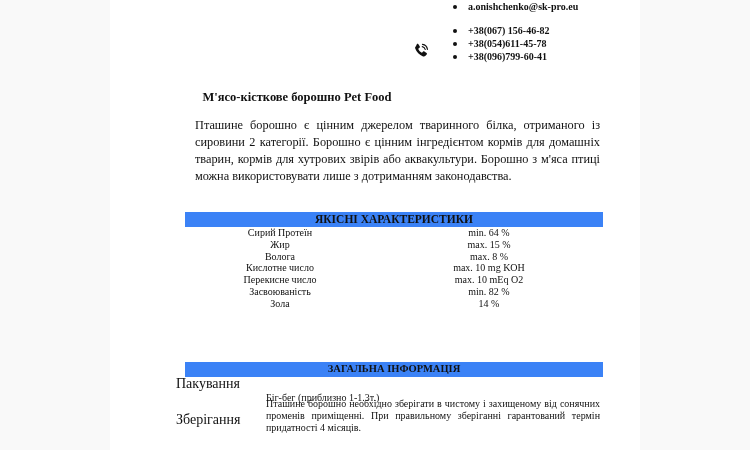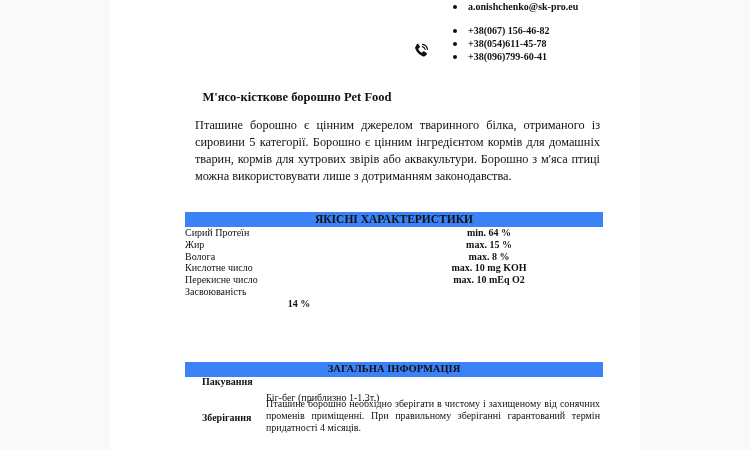--- a/index.html
+++ b/index.html
@@ -32,23 +32,23 @@
     font-size: 12.3px; line-height: 17px; text-align: justify;
   }
   .section-bar {
     position: absolute; left: 185px; width: 418px; background: #3b82f6;
     text-align: center; font-weight: bold; font-size: 11.5px;
   }
   .bar1 { top: 212px; height: 15px; line-height: 15px; }
   .bar2 { top: 362px; height: 15px; line-height: 13px; font-size: 10.5px; }
   .spec-table { position: absolute; left: 185px; top: 227px; width: 418px; font-size: 10px; }
   .spec-row { display: flex; height: 11.8px; line-height: 11.8px; }
-  .spec-name { width: 190px; text-align: left; }
-  .spec-val { width: 228px; text-align: center; font-weight: bold; }
-  .info-label { position: absolute; left: 202px; font-size: 10px; font-weight: bold; }
+  .spec-name { width: 190px; text-align: center; }
+  .spec-val { width: 228px; text-align: center; }
+  .info-label { position: absolute; left: 176px; font-size: 14px; }
   .info-value { position: absolute; left: 266px; width: 334px; font-size: 10px; line-height: 12px; text-align: justify; }
   .pack-label { top: 376px; }
   .pack-value { top: 392px; }
   .store-label { top: 412px; }
   .store-value { top: 398px; }
 </style>
 </head>
 <body>
 
 <div class="page"></div>
@@ -64,21 +64,21 @@
 </svg>
 
 <ul class="contact-list phone-list">
   <li><span>+38(067) 156-46-82</span></li>
   <li><span>+38(054)611-45-78</span></li>
   <li><span>+38(096)799-60-41</span></li>
 </ul>
 
 <div class="title"><span>М'ясо-кісткове борошно Pet Food</span></div>
 
-<div class="intro">Пташине борошно є цінним джерелом тваринного білка, отриманого із сировини 5 категорії. Борошно є цінним інгредієнтом кормів для домашніх тварин, кормів для хутрових звірів або аквакультури. Борошно з м'яса птиці можна використовувати лише з дотриманням законодавства.</div>
+<div class="intro">Пташине борошно є цінним джерелом тваринного білка, отриманого із сировини 2 категорії. Борошно є цінним інгредієнтом кормів для домашніх тварин, кормів для хутрових звірів або аквакультури. Борошно з м'яса птиці можна використовувати лише з дотриманням законодавства.</div>
 
 <div class="section-bar bar1">ЯКІСНІ ХАРАКТЕРИСТИКИ</div>
 
 <div class="spec-table">
   <div class="spec-row">
     <div class="spec-name">Сирий Протеїн</div>
     <div class="spec-val">min. 64 %</div>
   </div>
   <div class="spec-row">
     <div class="spec-name">Жир</div>
@@ -91,22 +91,24 @@
   <div class="spec-row">
     <div class="spec-name">Кислотне число</div>
     <div class="spec-val">max. 10 mg KOH</div>
   </div>
   <div class="spec-row">
     <div class="spec-name">Перекисне число</div>
     <div class="spec-val">max. 10 mEq O2</div>
   </div>
   <div class="spec-row">
     <div class="spec-name">Засвоюваність</div>
+    <div class="spec-val">min. 82 %</div>
   </div>
   <div class="spec-row">
+    <div class="spec-name">Зола</div>
     <div class="spec-val">14 %</div>
   </div>
 </div>
 
 <div class="section-bar bar2">ЗАГАЛЬНА ІНФОРМАЦІЯ</div>
 
 <div class="info-label pack-label">Пакування</div>
 <div class="info-value pack-value">Біг-бег (приблизно 1-1.3т.)</div>
 
 <div class="info-label store-label">Зберігання</div>

